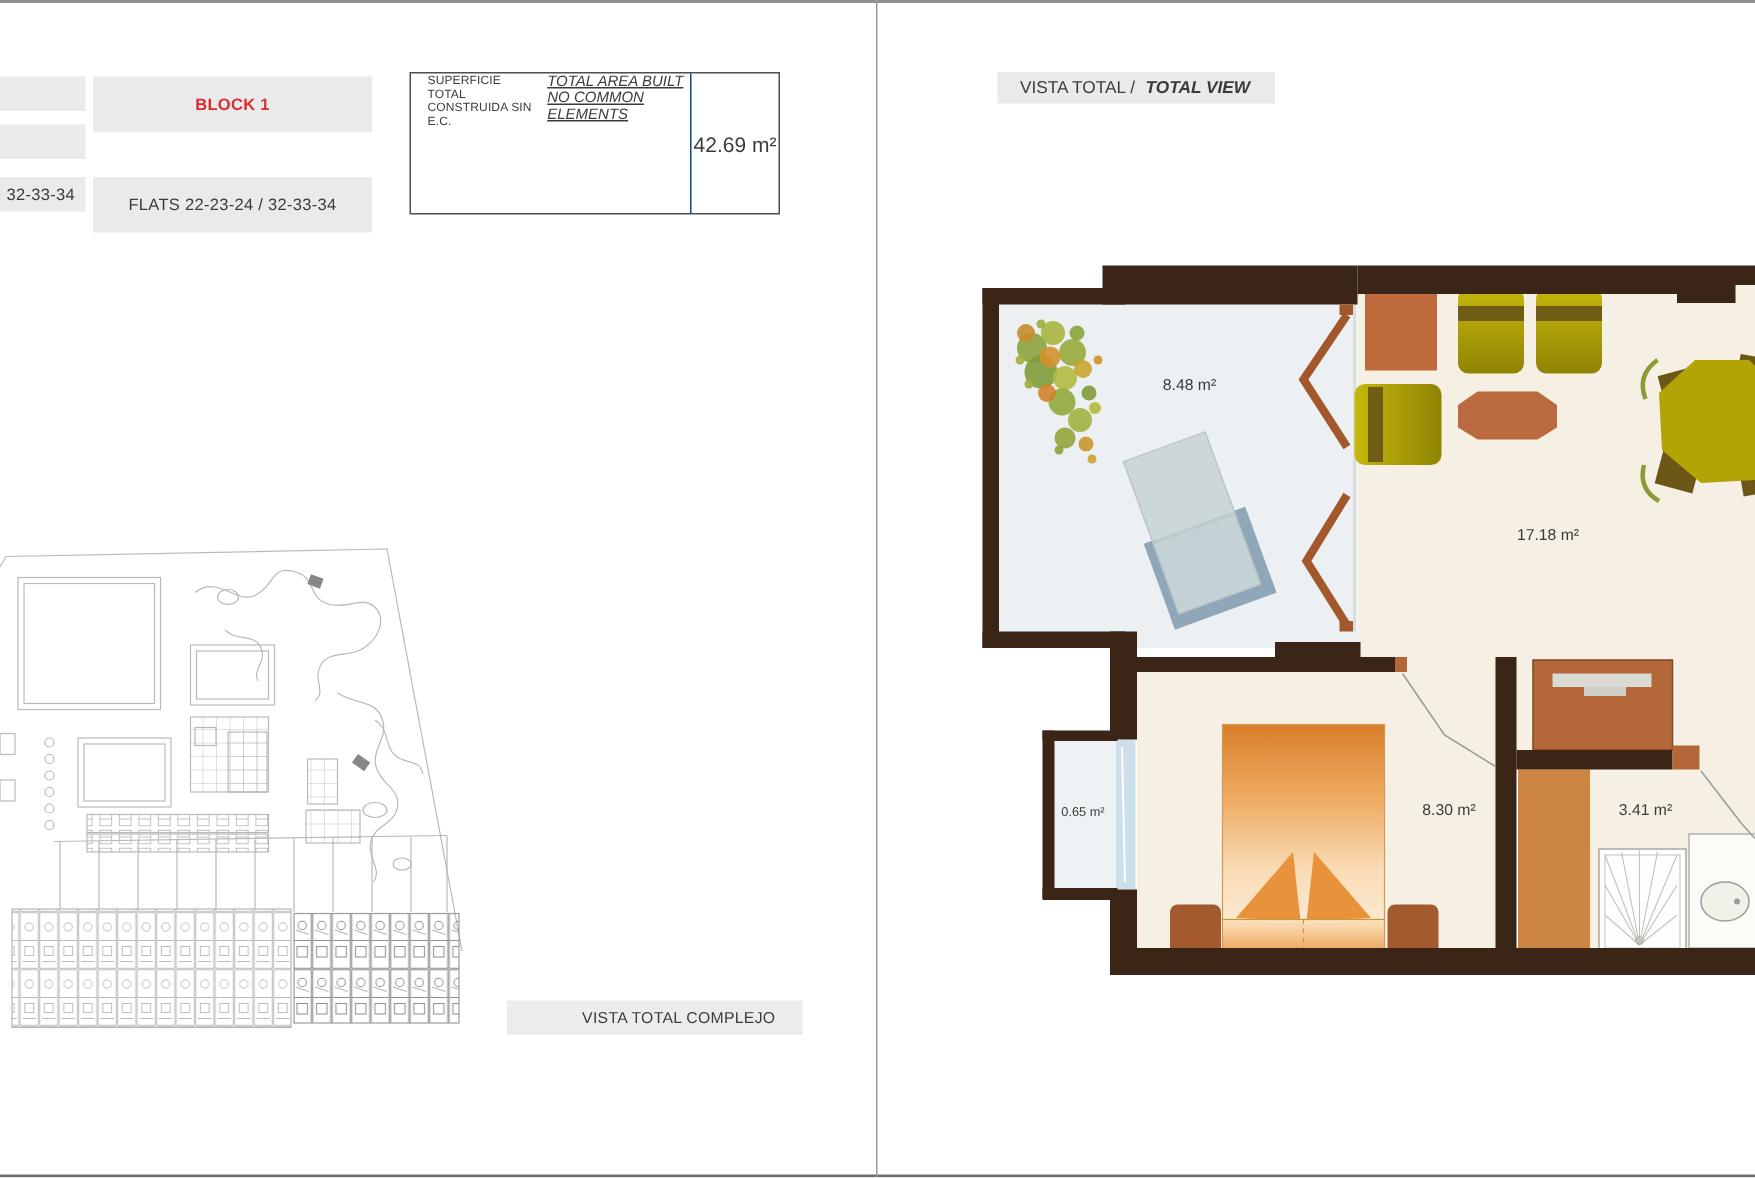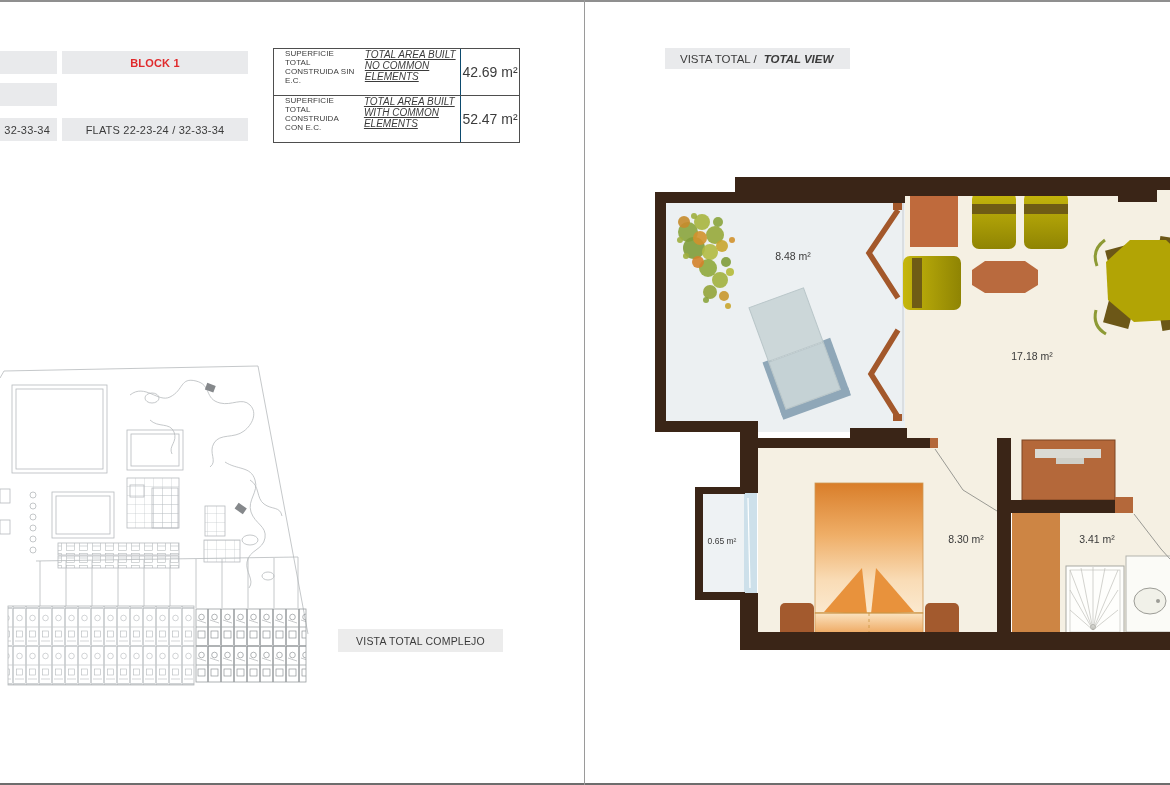--- a/index.html
+++ b/index.html
@@ -5,36 +5,36 @@
   html,body{margin:0;padding:0;background:#fff;}
   .page{position:relative;width:1170px;height:785px;background:#ffffff;overflow:hidden;
         font-family:"Liberation Sans",sans-serif;color:#3b3b3b;}
   .hairline-top{position:absolute;left:0;top:0;width:1170px;height:2px;background:#8f8f8f;}
   .hairline-bottom{position:absolute;left:0;top:783px;width:1170px;height:2px;background:#6d6d6d;}
   .divider{position:absolute;left:584px;top:0;width:1px;height:785px;background:#9a9a9a;}
 
   .gbox{position:absolute;background:#e9eaec;display:flex;align-items:center;justify-content:center;
         font-size:11px;letter-spacing:.2px;color:#3b3b3b;box-sizing:border-box;}
   .side-box{left:-120px;width:177px;height:23px;justify-content:flex-end;padding-right:7px;}
-  .block-box{left:62px;width:186px;height:23px;}
+  .block-box{left:62px;width:186px;height:37px;}
   .red-bold{color:#e02a2c;font-weight:bold;}
 
   .area-table{position:absolute;left:273px;top:48px;width:247px;height:95px;border:1px solid #4e4e4e;
         box-sizing:border-box;display:flex;flex-direction:column;background:#fff;}
   .area-row{flex:1;display:flex;border-bottom:1px solid #4e4e4e;}
   .area-row:last-child{border-bottom:none;}
   .area-desc{flex:1;display:flex;justify-content:flex-end;padding-left:11px;gap:6px;}
   .area-es{font-size:8px;letter-spacing:.1px;}
   .area-en{font-size:10px;font-style:italic;text-decoration:underline;}
   .area-val{width:58px;border-left:1px solid #0c4a6e;display:flex;align-items:center;justify-content:center;
         font-size:14px;}
 
   .caption{position:absolute;left:338px;width:165px;height:23px;background:#ececec;display:flex;
         align-items:center;justify-content:center;font-size:10.5px;letter-spacing:.2px;}
-  .caption-es{top:629px;}
+  .caption-es{top:667px;padding-left:32px;}
   .caption-en{top:664px;}
 
   .plan-header{position:absolute;left:650px;top:48px;width:185px;height:21px;background:#e9eaec;
         display:flex;align-items:center;padding-left:15px;box-sizing:border-box;font-size:11.5px;gap:7px;margin-left:15px;}
   .plan-header .it{font-style:italic;font-weight:bold;}
 
   .svg-layer{position:absolute;left:0;top:0;}
   svg text{font-family:"Liberation Sans",sans-serif;}
   .area-label{font-size:10.5px;fill:#3a3a3a;}
   .area-label-sm{font-size:8.5px;fill:#3a3a3a;}
@@ -55,27 +55,20 @@
   <div class="gbox block-box red-bold" style="top:51px">BLOCK 1</div>
   <div class="gbox block-box" style="top:118px">FLATS 22-23-24 / 32-33-34</div>
 
   <div class="area-table">
     <div class="area-row">
       <div class="area-desc">
         <span class="area-es">SUPERFICIE TOTAL CONSTRUIDA SIN E.C.</span>
         <span class="area-en">TOTAL AREA BUILT NO COMMON ELEMENTS</span>
       </div>
       <div class="area-val">42.69 m²</div>
-    </div>
-    <div class="area-row">
-      <div class="area-desc">
-        <span class="area-es">SUPERFICIE TOTAL CONSTRUIDA CON E.C.</span>
-        <span class="area-en">TOTAL AREA BUILT WITH COMMON ELEMENTS</span>
-      </div>
-      <div class="area-val">52.47 m²</div>
     </div>
   </div>
 
   <svg class="svg-layer" width="1170" height="785" viewBox="0 0 1170 785">
     <defs>
       <pattern id="grid8" width="9" height="9" patternUnits="userSpaceOnUse">
         <path d="M9,0 H0 V9" fill="none" stroke="#b6babd" stroke-width="0.6"></path>
       </pattern>
       <pattern id="sunbeds" width="13" height="12" patternUnits="userSpaceOnUse">
         <rect x="1.5" y="1.5" width="8" height="9" fill="none" stroke="#b6babd" stroke-width="0.6"></rect>

